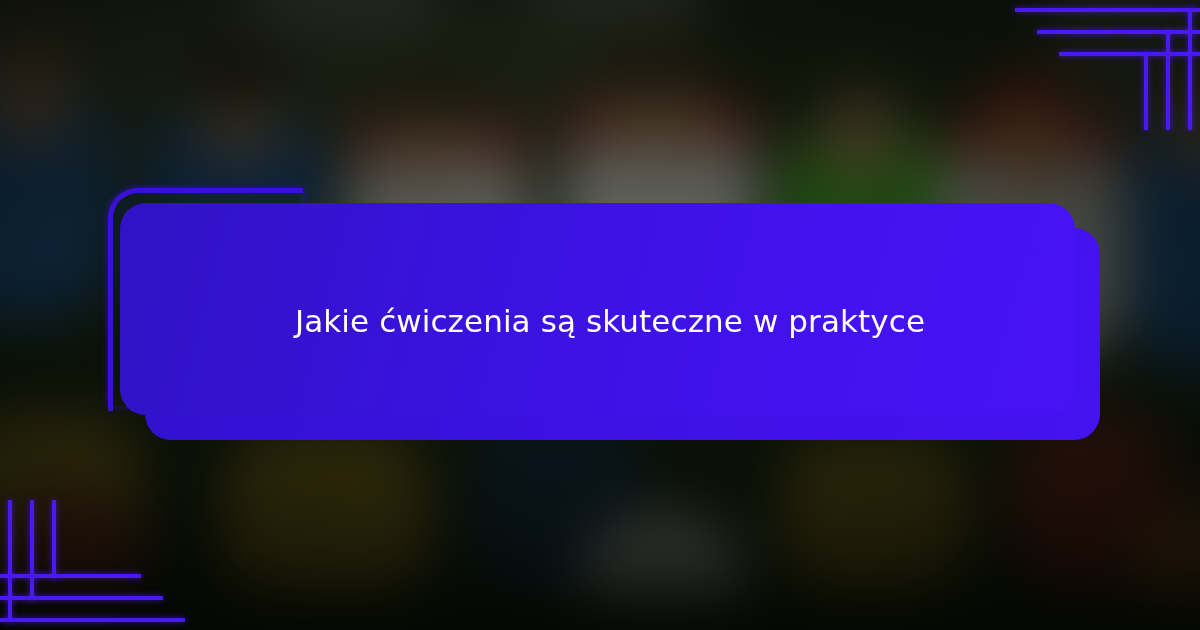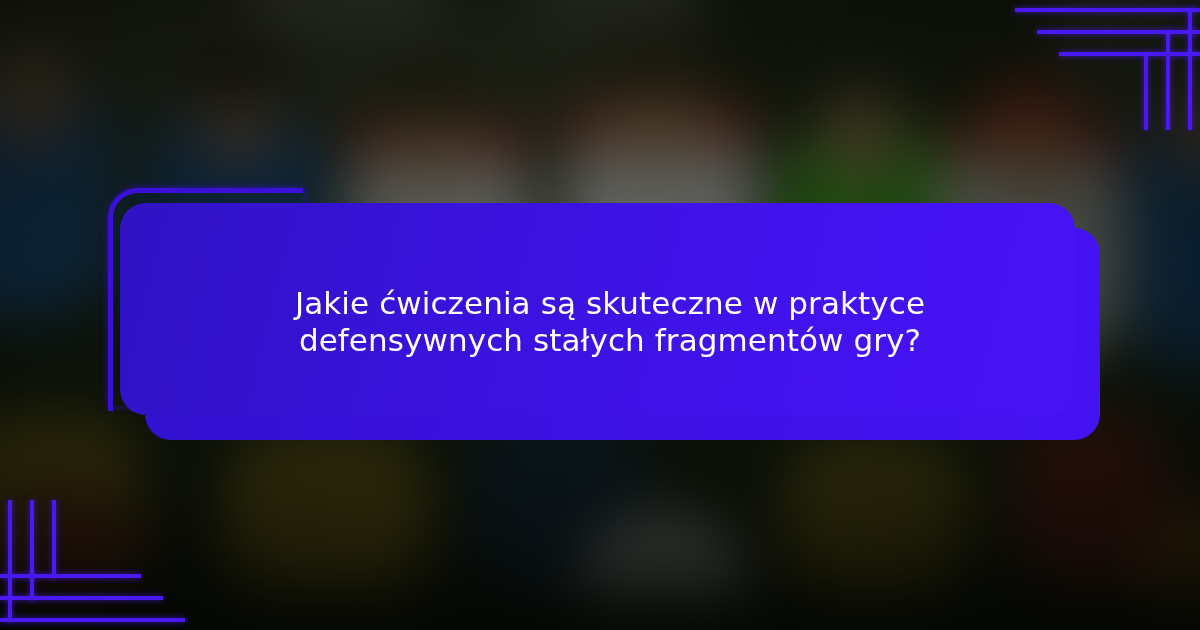--- a/index.html
+++ b/index.html
@@ -203,17 +203,16 @@
     <span class="v" style="left:52px;bottom:52px;height:78px;"></span>
   </div>
 
   <div class="card-wrap">
     <div class="card-outline"></div>
     <div class="card-shadow"></div>
     <div class="card-main"></div>
 
     <div class="card-text">
       <div class="line">Jakie ćwiczenia są skuteczne w praktyce</div>
-      <div class="line">defensywnych stałych fragmentów gry?</div>
     </div>
   </div>
 
 </div>
 
 </body></html>

